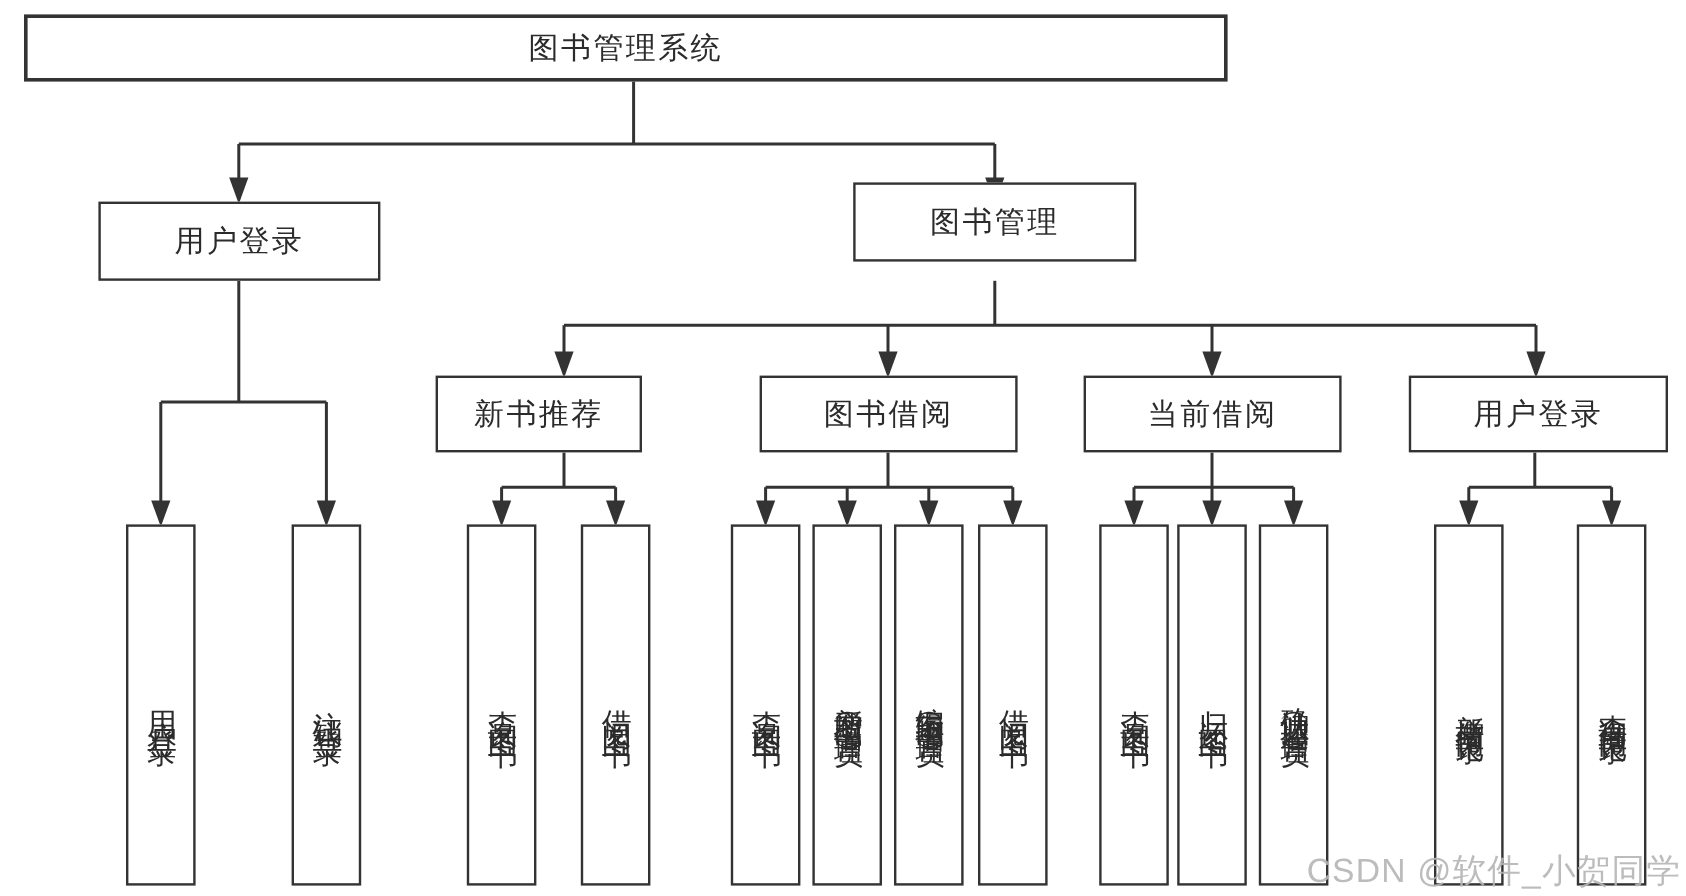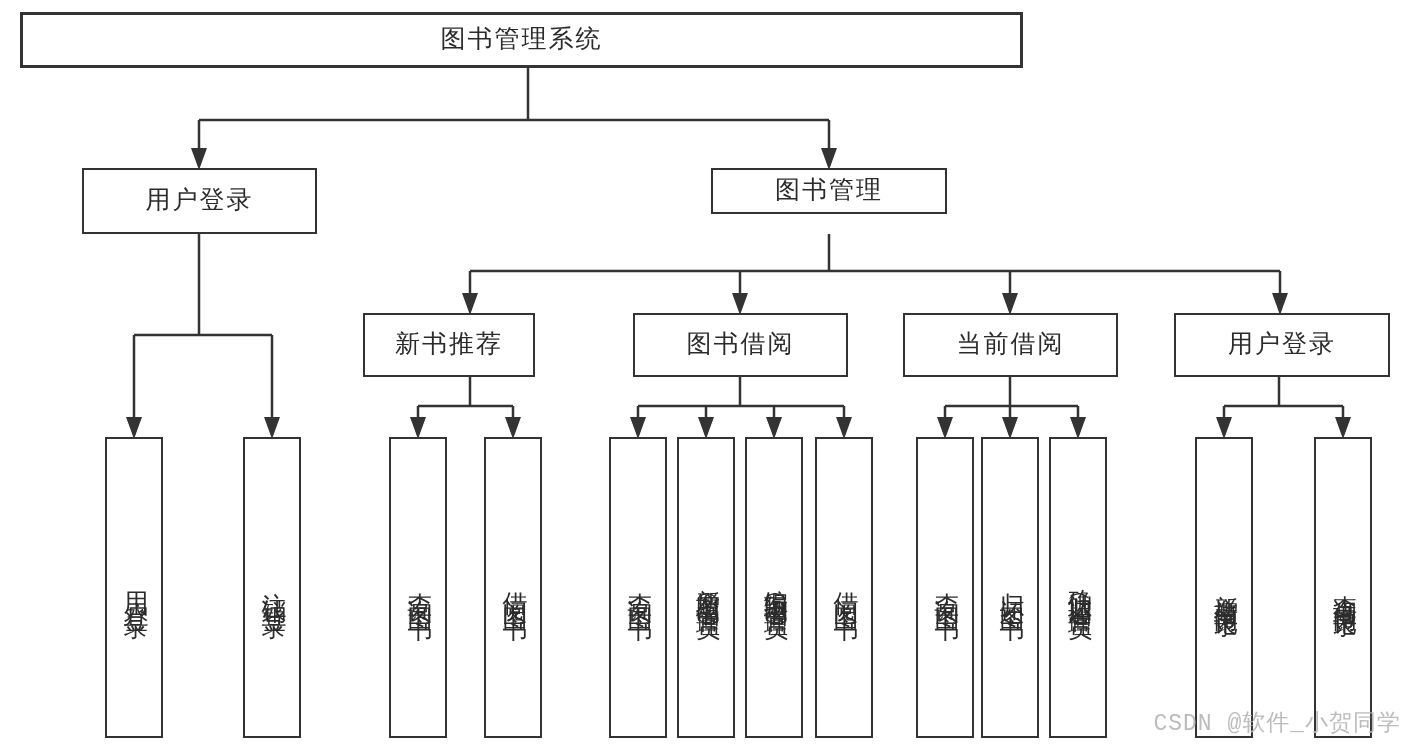--- a/index.html
+++ b/index.html
@@ -5,42 +5,42 @@
   :root{
     --line:#333333;
     --box_border:#333333;
     --text:#2b2b2b;
     --background:#ffffff;
     --watermark:#b5b5b5;
   }
   html,body{margin:0;padding:0;background:var(--background);}
   .canvas{
     position:relative;width:1405px;height:747px;background:var(--background);
-    font-family:Liberation Mono, monospace;overflow:hidden;
+    font-family:Liberation Sans, sans-serif;overflow:hidden;
   }
   .wires{position:absolute;left:0;top:0;z-index:0;}
   .wires line{stroke:var(--line);stroke-width:2.5;}
   .wires path.arrow{fill:var(--line);stroke:none;}
   .node{
     position:absolute;box-sizing:border-box;z-index:1;
     border:2px solid var(--box_border);background:var(--background);
     display:flex;align-items:center;justify-content:center;
     color:var(--text);font-size:25px;letter-spacing:2px;line-height:1;
     white-space:nowrap;
   }
   .node.root{border-width:3px;}
   .node.h{border-width:2.5px;}
   .leaf .vtext{
     writing-mode:vertical-rl;text-orientation:mixed;
     letter-spacing:8px;line-height:1;display:block;
   }
   .leaf.tight .vtext{letter-spacing:4px;font-size:24px;}
   .watermark{
     position:absolute;z-index:3;right:4px;top:707px;
-    color:var(--watermark);font-size:23px;letter-spacing:1px;
+    color:var(--watermark);font-size:28px;letter-spacing:1px;
     opacity:.9;white-space:nowrap;
   }
 </style>
 </head>
 <body>
 
 <div class="canvas">
 
   <svg class="wires" width="1405" height="747">
 
@@ -114,21 +114,21 @@
       <line x1="1224" y1="406" x2="1224" y2="435"></line>
       <line x1="1343" y1="406" x2="1343" y2="435"></line>
       <path class="arrow" d="M1216 417 L1232 417 L1224 439 Z"></path>
       <path class="arrow" d="M1335 417 L1351 417 L1343 439 Z"></path>
     </g>
   </svg>
 
   <div class="node root" style="left:20px;top:12px;width:1003px;height:56px">图书管理系统</div>
 
   <div class="node h" style="left:82px;top:168px;width:235px;height:66px">用户登录</div>
-  <div class="node h" style="left:711px;top:168px;width:236px;height:46px">图书管理</div>
+  <div class="node h" style="left:711px;top:152px;width:236px;height:66px">图书管理</div>
 
   <div class="node h" style="left:363px;top:313px;width:172px;height:64px">新书推荐</div>
   <div class="node h" style="left:903px;top:313px;width:215px;height:64px">当前借阅</div>
   <div class="node h" style="left:633px;top:313px;width:215px;height:64px">图书借阅</div>
   <div class="node h" style="left:1174px;top:313px;width:216px;height:64px">用户登录</div>
 
   <div class="node leaf" style="left:105px;top:437px;width:58px;height:301px">
     <span class="vtext">用户登录</span>
   </div>
   <div class="node leaf" style="left:243px;top:437px;width:58px;height:301px">

